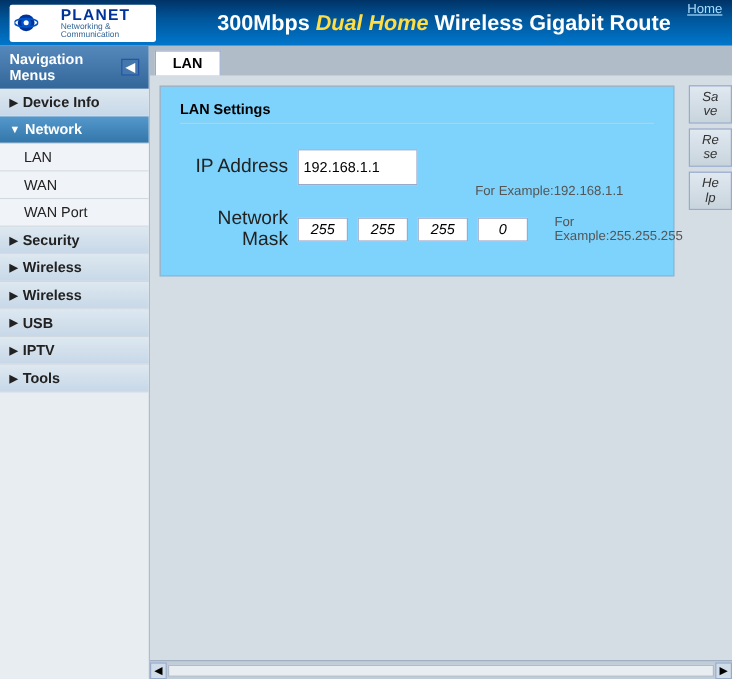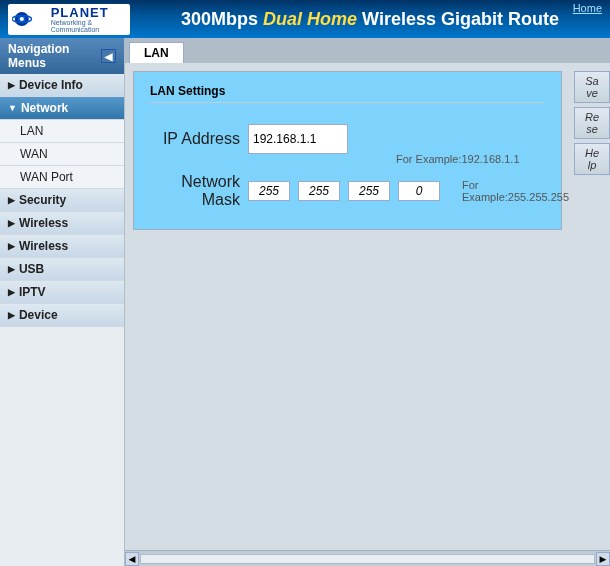--- a/index.html
+++ b/index.html
@@ -333,21 +333,21 @@
     <div class="nav-item section">
       <span class="nav-arrow">▶</span>
       <span>USB</span>
     </div>
     <div class="nav-item section">
       <span class="nav-arrow">▶</span>
       <span>IPTV</span>
     </div>
     <div class="nav-item section">
       <span class="nav-arrow">▶</span>
-      <span>Device</span>
+      <span>Tools</span>
     </div>
   </div>
 
   <div id="content">
 
     <div id="tab-bar">
       <div class="tab active">
         <span>LAN</span>
       </div>
     </div>

